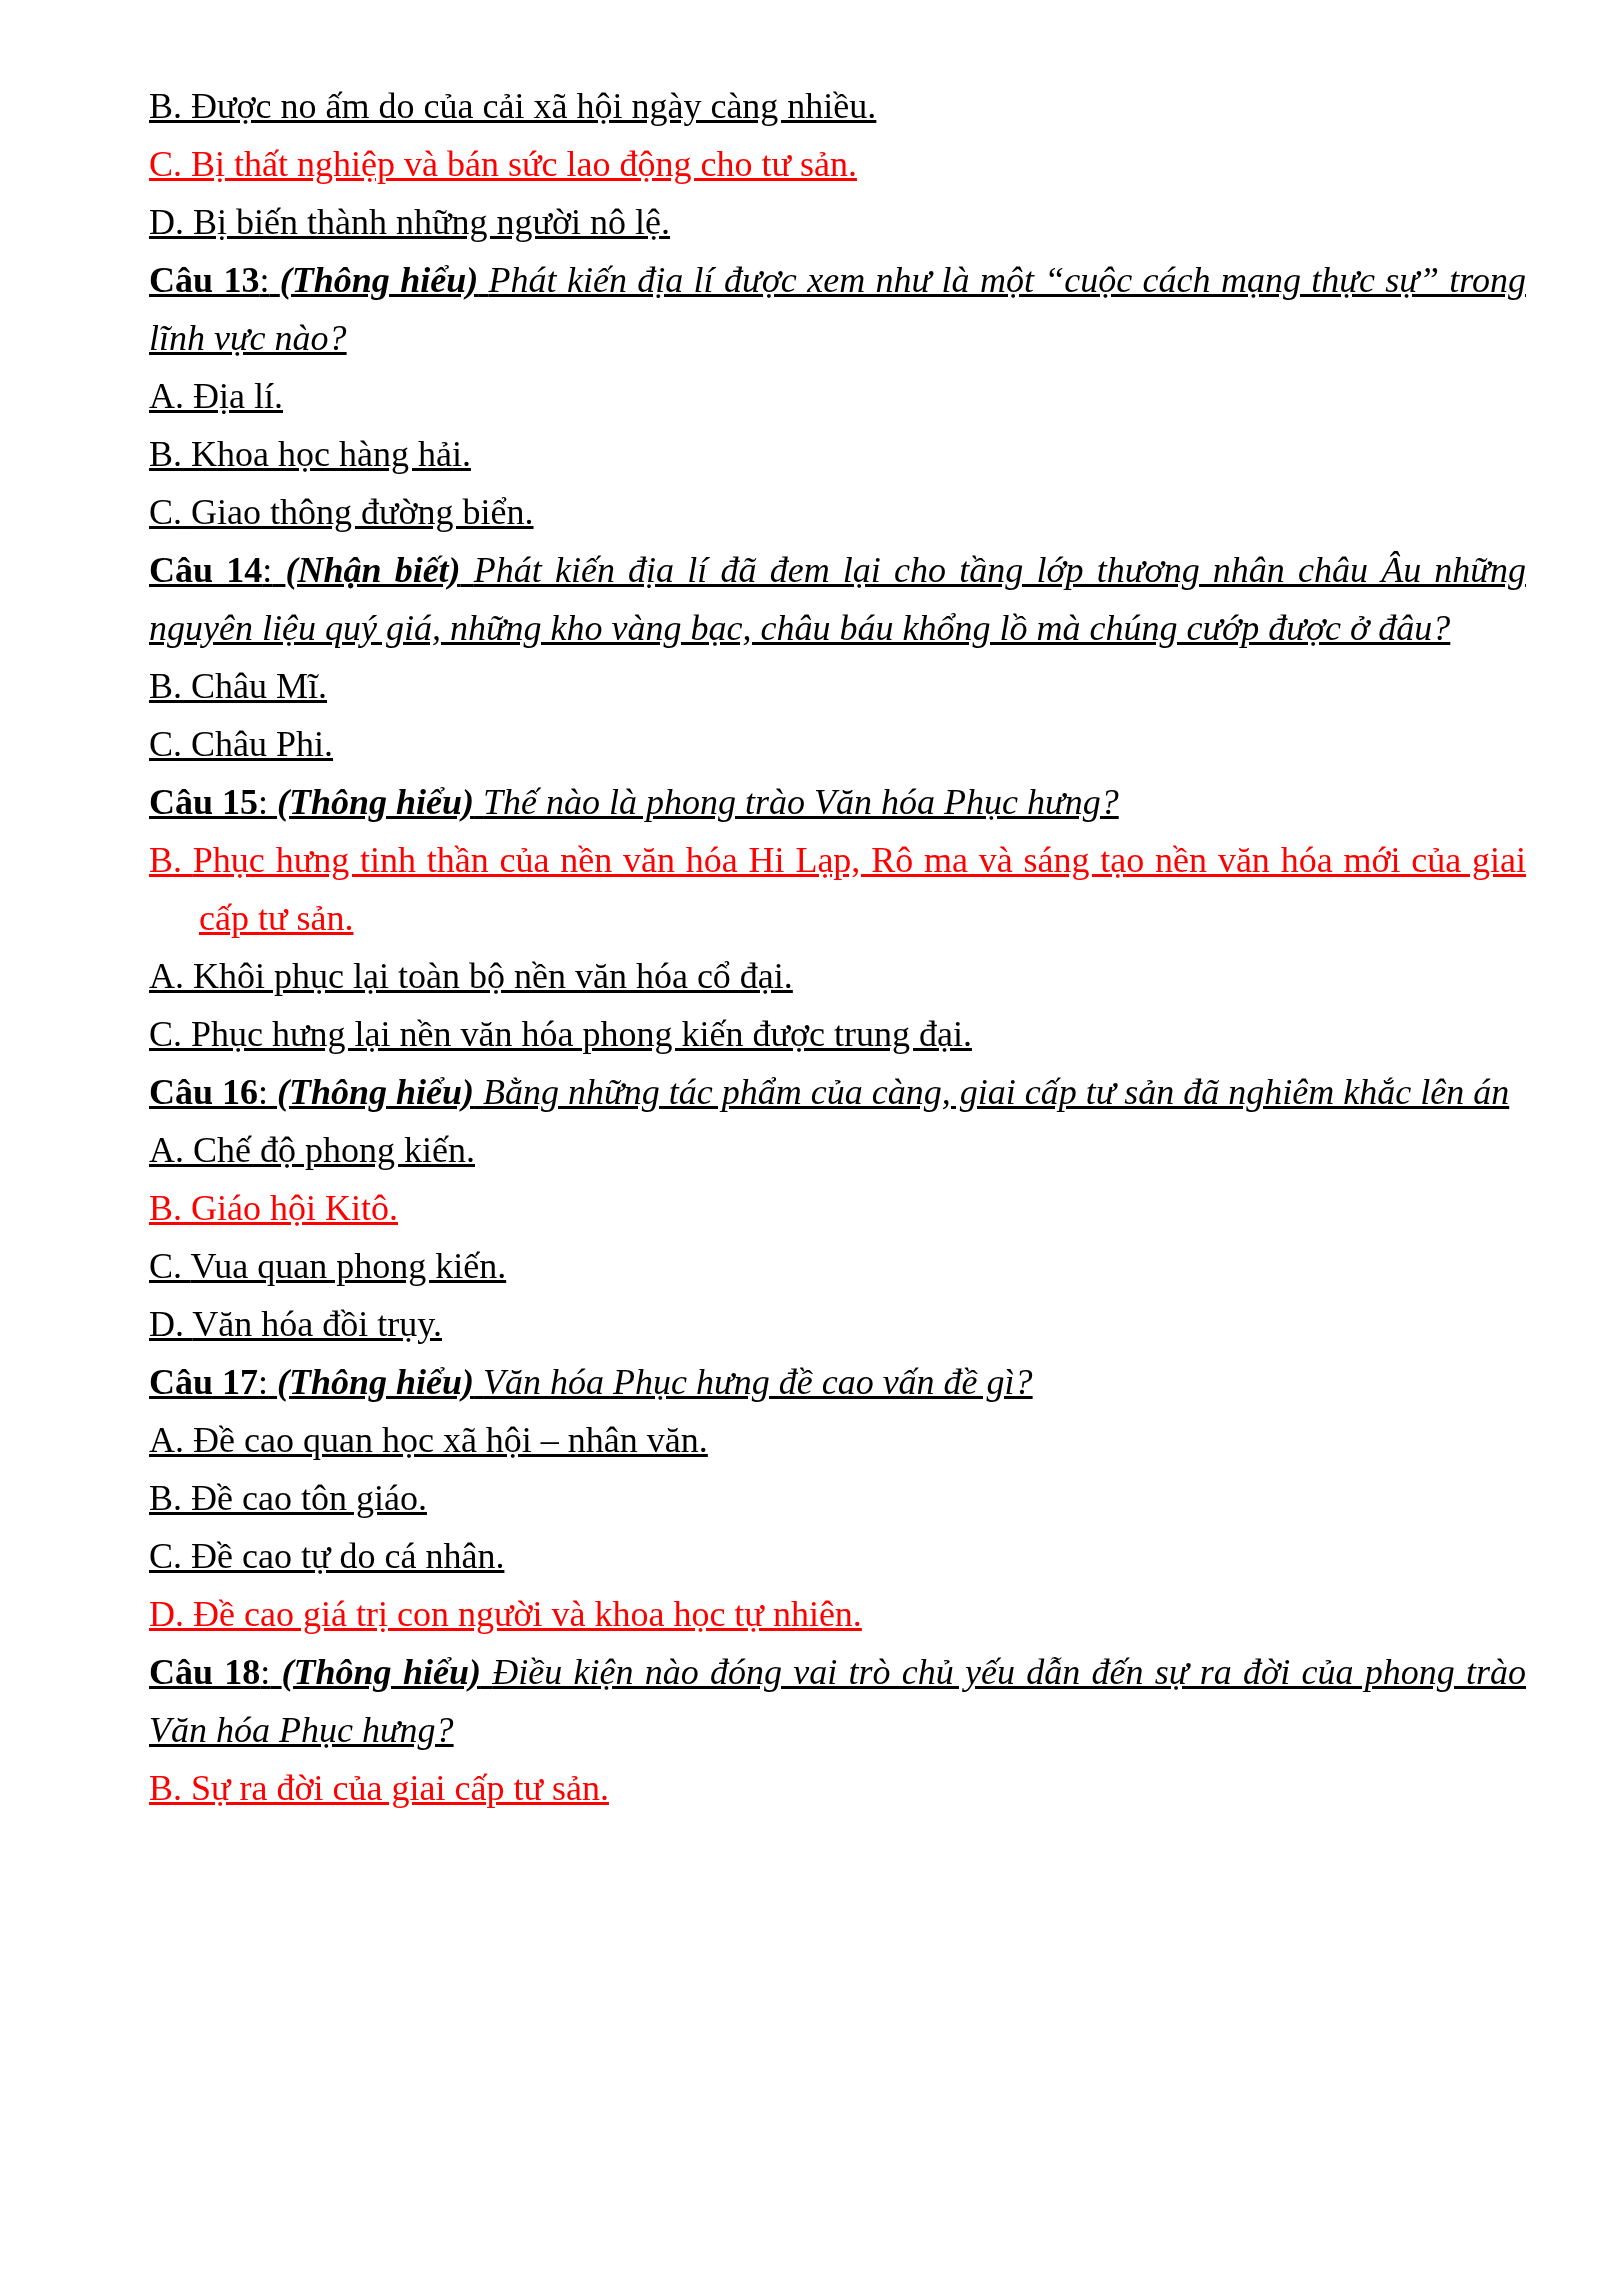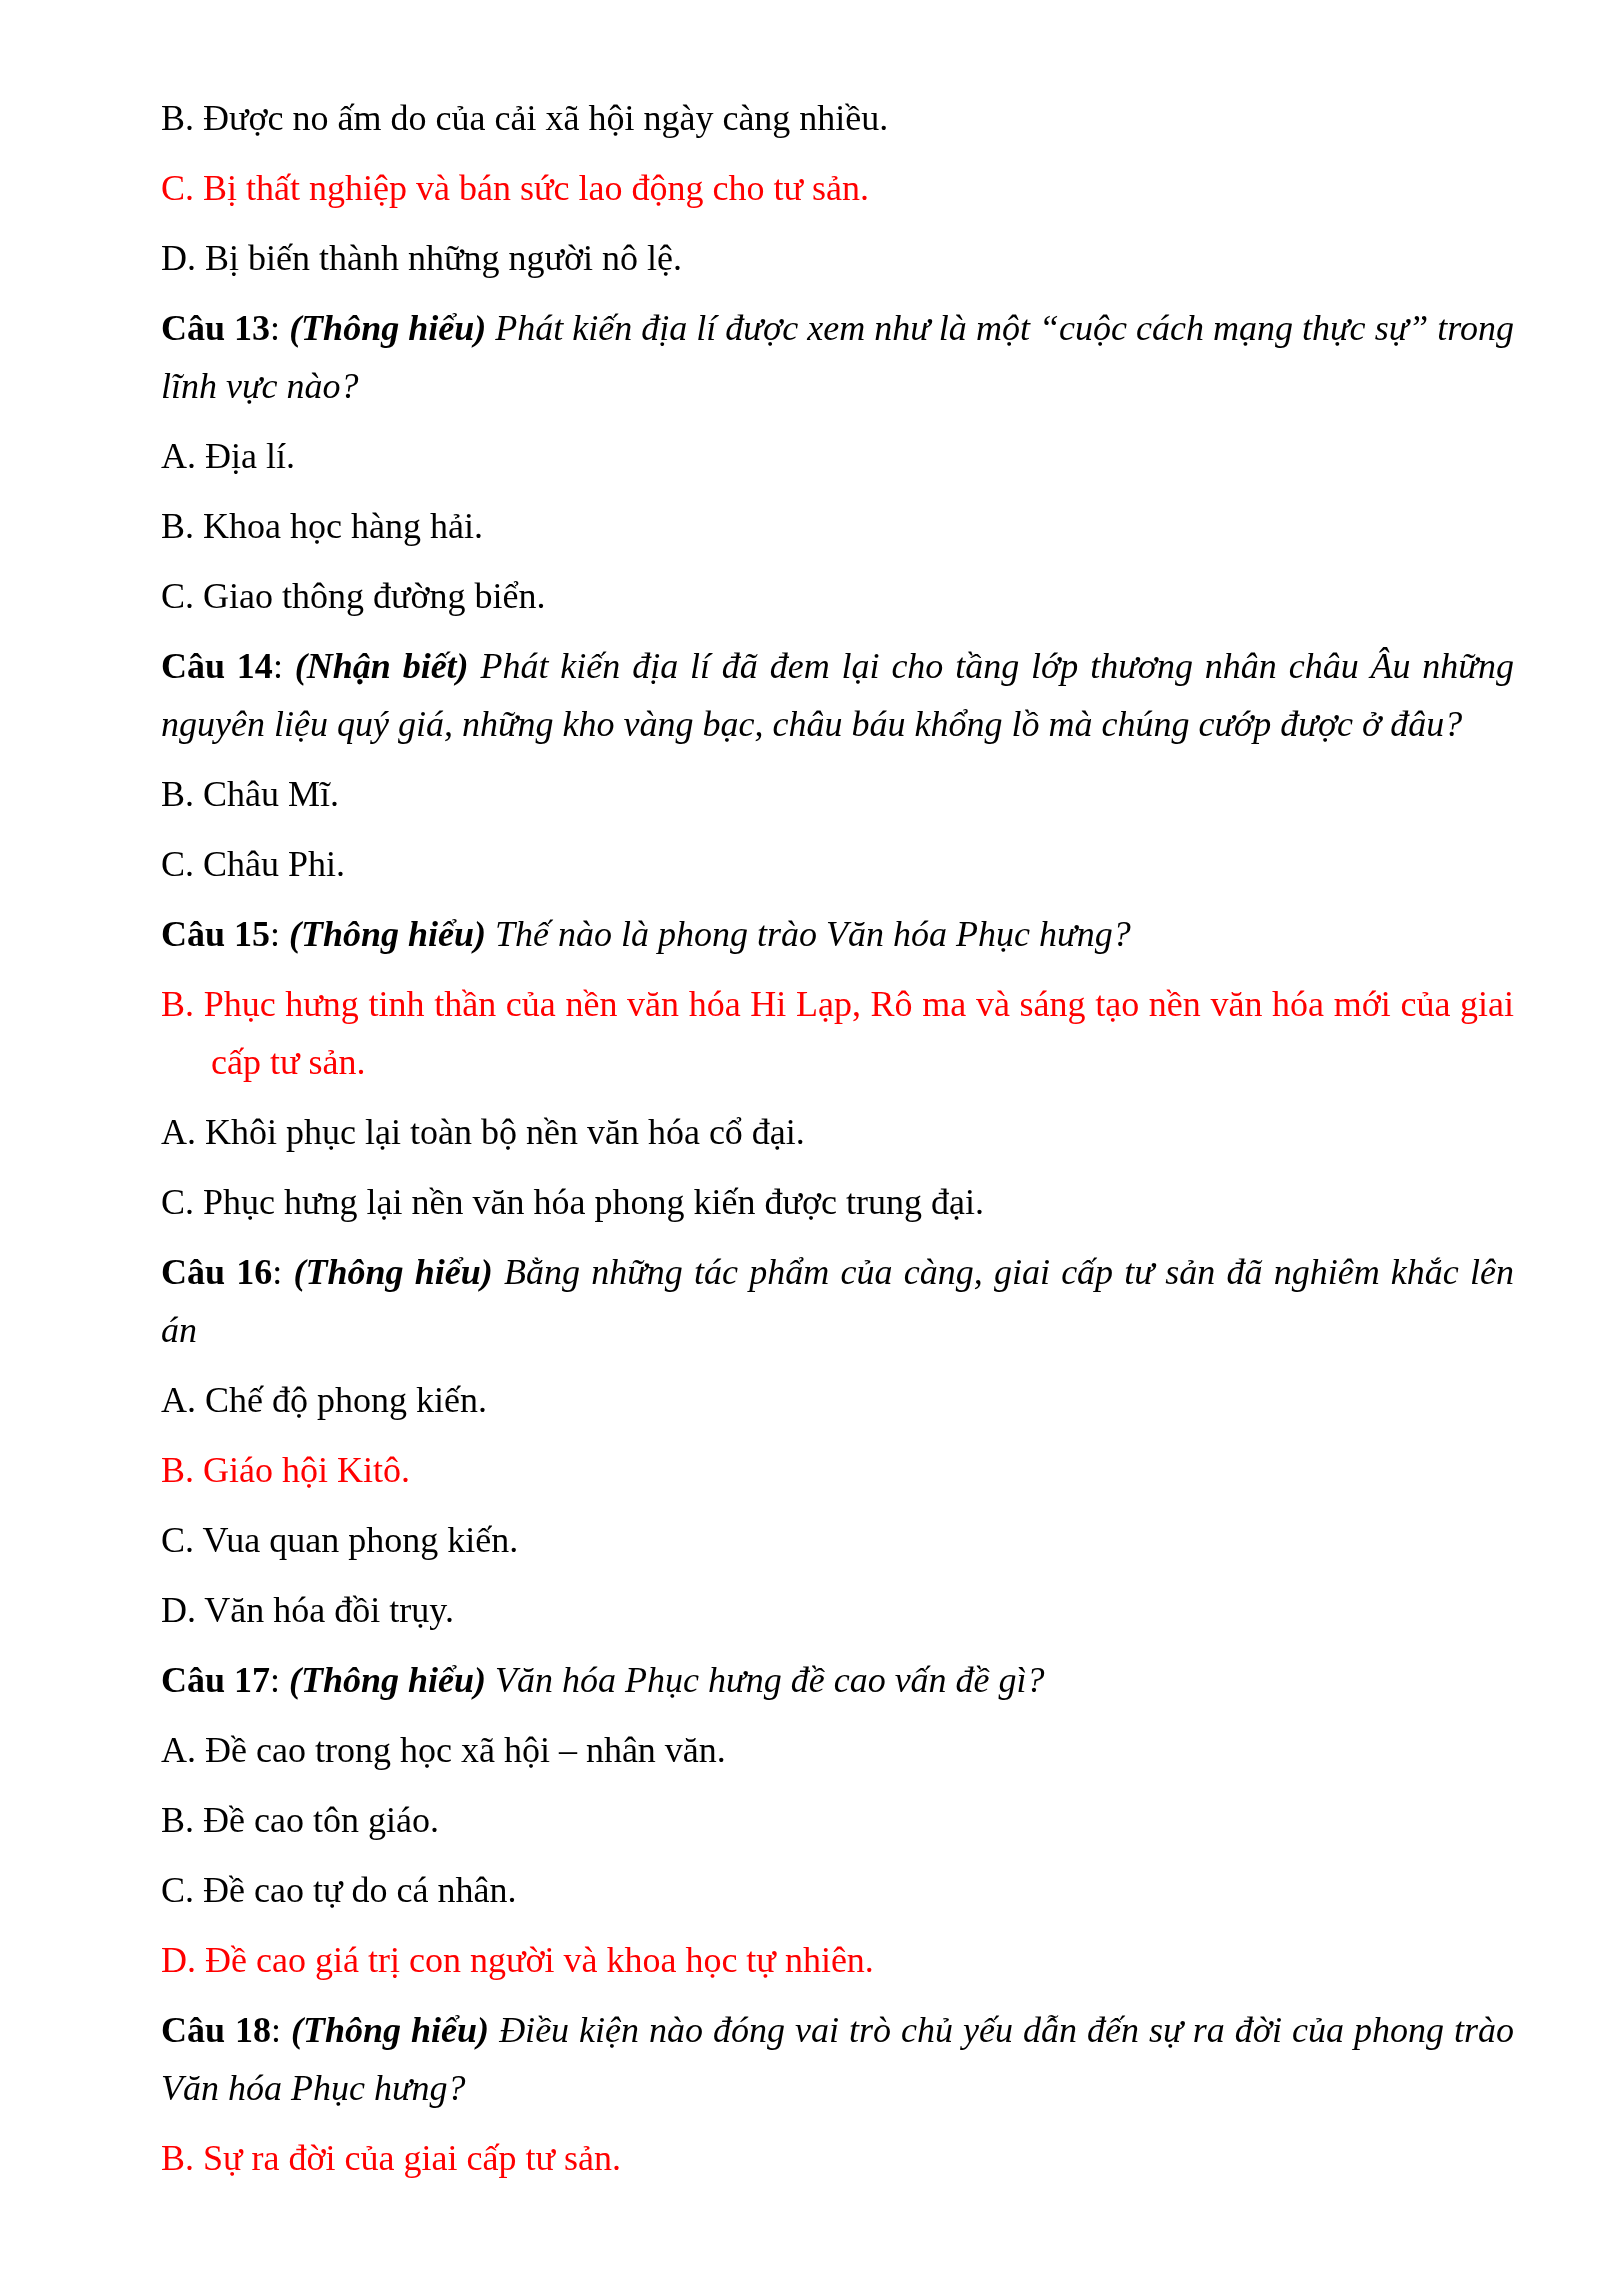--- a/index.html
+++ b/index.html
@@ -18,21 +18,21 @@
     height: 2295px;
     background: var(--paper-color);
     color: var(--ink-color);
     font-family: "Liberation Serif", "DejaVu Serif", serif;
     font-size: 36px;
     line-height: 58px;
     padding: 77px 97px 0 149px;
     overflow: hidden;
   }
 
-  .page p { margin: 12px; }
+  .page p { margin: 0; text-decoration: underline; }
 
   
   .question {
     text-align: justify;
   }
   .q-label { font-weight: bold; }
   .q-colon { font-weight: normal; }
   .q-level { font-weight: bold; font-style: italic; }
   .q-text  { font-style: italic; }
 
@@ -63,20 +63,20 @@
     <p class="question"><span class="q-label">Câu 15</span><span class="q-colon">:</span> <span class="q-level">(Thông hiểu)</span> <span class="q-text">Thế nào là phong trào Văn hóa Phục hưng?</span></p>
     <p class="option correct"><span>B.</span> <span>Phục hưng tinh thần của nền văn hóa Hi Lạp, Rô ma và sáng tạo nền văn hóa mới của giai cấp tư sản.</span></p>
     <p class="option"><span>A.</span> <span>Khôi phục lại toàn bộ nền văn hóa cổ đại.</span></p>
     <p class="option"><span>C.</span> <span>Phục hưng lại nền văn hóa phong kiến được trung đại.</span></p>
     <p class="question"><span class="q-label">Câu 16</span><span class="q-colon">:</span> <span class="q-level">(Thông hiểu)</span> <span class="q-text">Bằng những tác phẩm của càng, giai cấp tư sản đã nghiêm khắc lên án</span></p>
     <p class="option"><span>A.</span> <span>Chế độ phong kiến.</span></p>
     <p class="option correct"><span>B.</span> <span>Giáo hội Kitô.</span></p>
     <p class="option"><span>C.</span> <span>Vua quan phong kiến.</span></p>
     <p class="option"><span>D.</span> <span>Văn hóa đồi trụy.</span></p>
     <p class="question"><span class="q-label">Câu 17</span><span class="q-colon">:</span> <span class="q-level">(Thông hiểu)</span> <span class="q-text">Văn hóa Phục hưng đề cao vấn đề gì?</span></p>
-    <p class="option"><span>A.</span> <span>Đề cao trong học xã hội – nhân văn.</span></p>
+    <p class="option"><span>A.</span> <span>Đề cao quan học xã hội – nhân văn.</span></p>
     <p class="option"><span>B.</span> <span>Đề cao tôn giáo.</span></p>
     <p class="option"><span>C.</span> <span>Đề cao tự do cá nhân.</span></p>
     <p class="option correct"><span>D.</span> <span>Đề cao giá trị con người và khoa học tự nhiên.</span></p>
     <p class="question"><span class="q-label">Câu 18</span><span class="q-colon">:</span> <span class="q-level">(Thông hiểu)</span> <span class="q-text">Điều kiện nào đóng vai trò chủ yếu dẫn đến sự ra đời của phong trào Văn hóa Phục hưng?</span></p>
     <p class="option correct"><span>B.</span> <span>Sự ra đời của giai cấp tư sản.</span></p>
   </div>
 
 
 </body></html>

